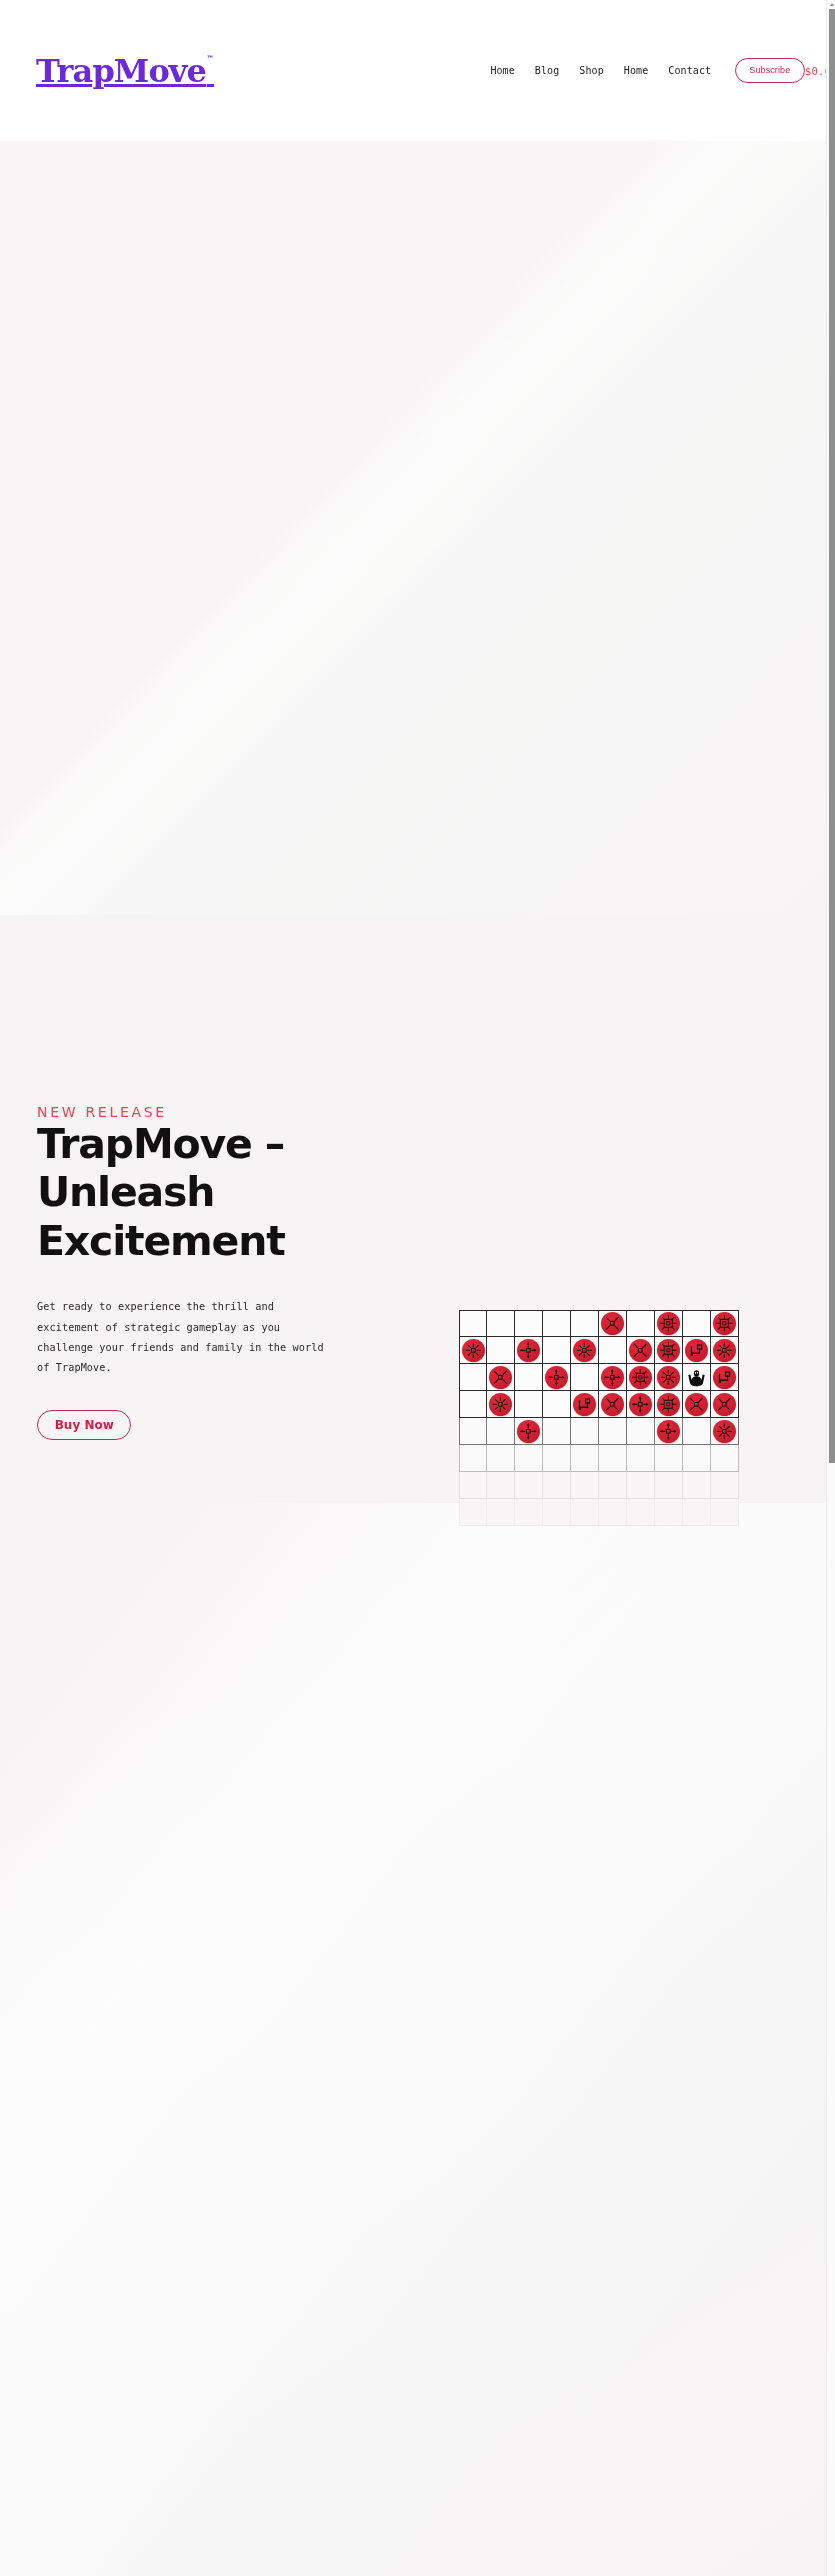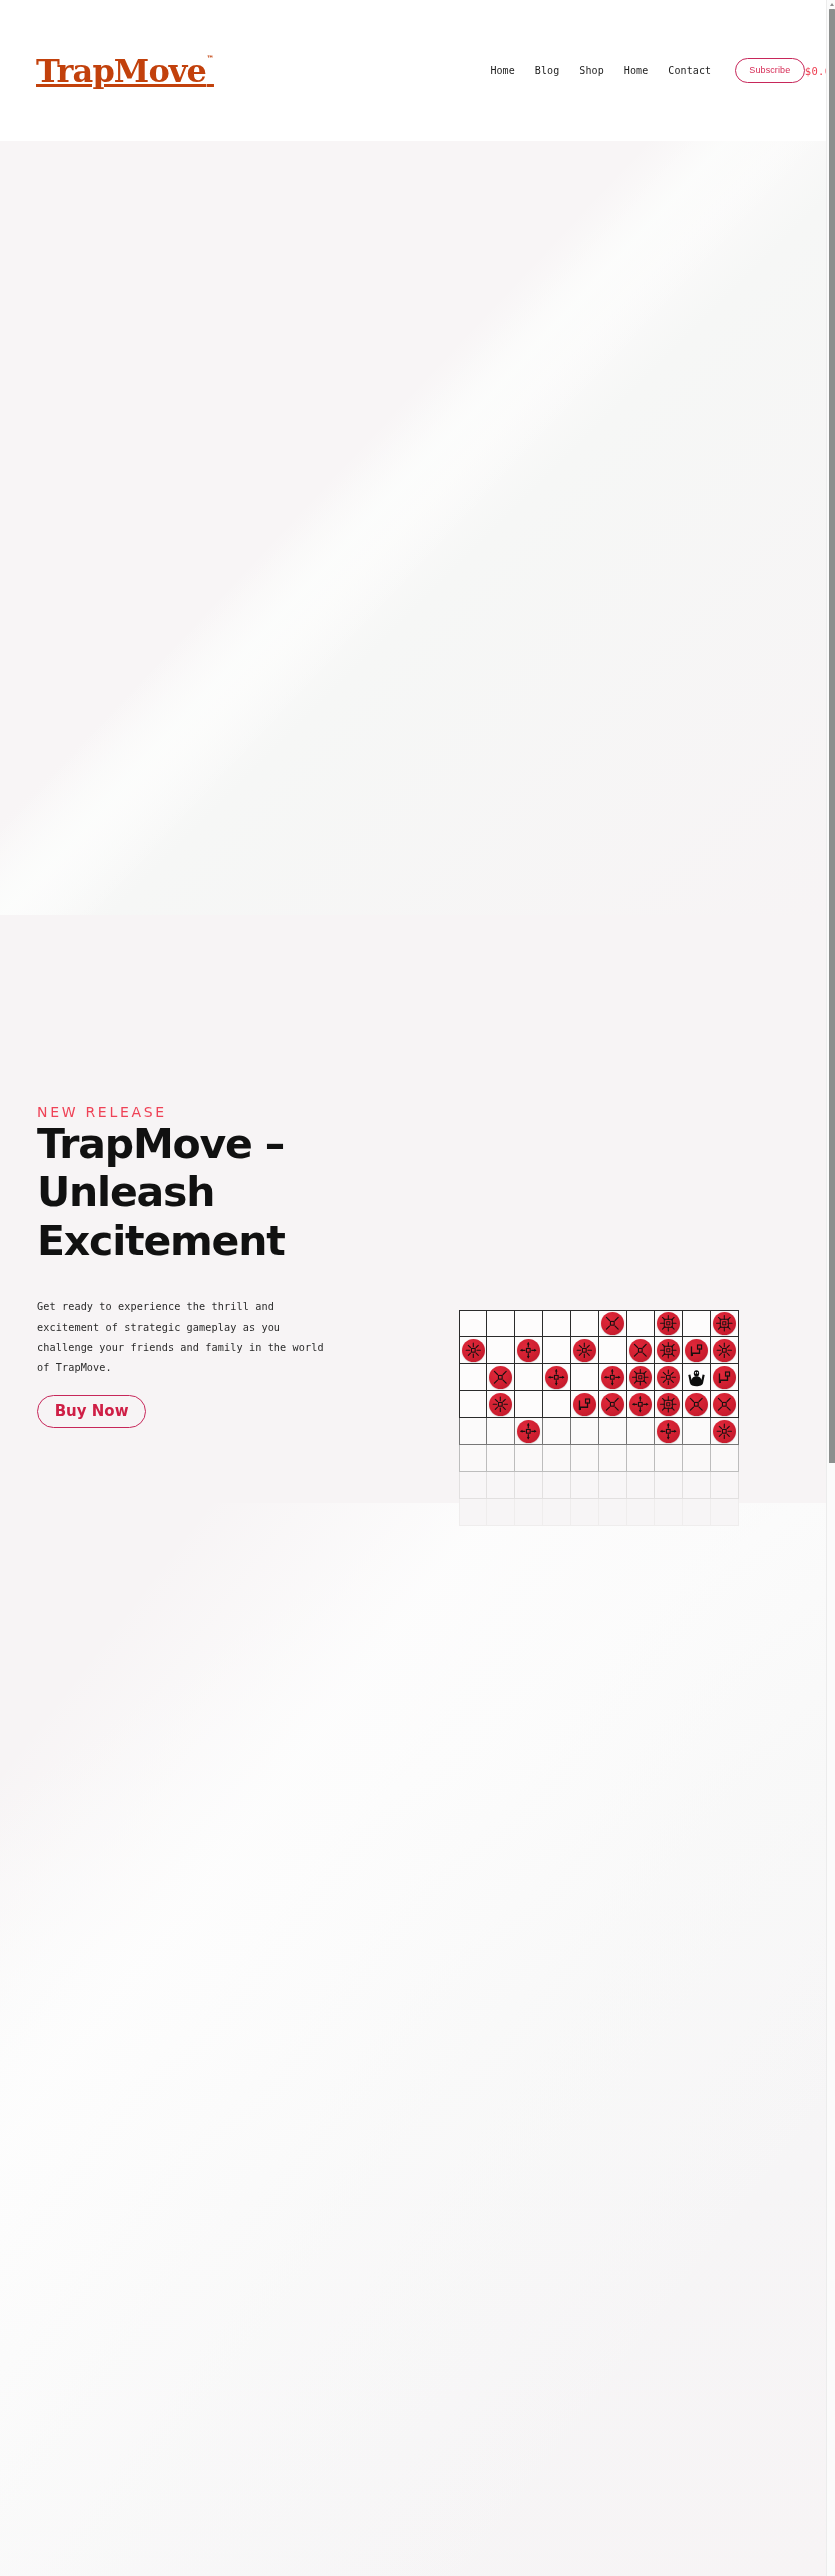--- a/index.html
+++ b/index.html
@@ -38,21 +38,21 @@
   }
   .header-inner{
     width:100%; height:100%;
     display:flex; align-items:center;
     padding:0 32px 0 36px;
   }
   .logo{
     font-family:"DejaVu Serif", serif;
     font-weight:700;
     font-size:32px;
-    color:#c2410c;
+    color:#6d28d9;
     letter-spacing:-0.9px;
     line-height:1;
     position:relative;
     white-space:nowrap;
   }
   .logo .tm{
     font-family:"DejaVu Sans", sans-serif;
     font-size:7.4px; font-weight:700;
     vertical-align:super;
     position:relative; top:-8.7px; left:0.6px;
@@ -120,32 +120,32 @@
     letter-spacing:-1.2px;
     margin-bottom:32px;
     max-width:291px;
   }
   .hero-sub{
     font-family:"DejaVu Sans Mono", monospace;
     font-size:10.2px;
     line-height:2.0;
     color:#2a2a2a;
     max-width:291px;
-    margin-bottom:16px;
+    margin-bottom:31px;
     letter-spacing:0.1px;
   }
   .buy-btn{
     display:inline-block;
     border:0.9px solid #c7275a;
     border-radius:25px;
     padding:8px 16.7px;
     color:#cf1f46;
     font-family:"DejaVu Sans", sans-serif;
     font-weight:700;
-    font-size:15px;
+    font-size:12px;
     background:transparent;
     cursor:pointer;
     line-height:1;
   }
 
   
   .board-wrap{
     position:absolute; left:459px; top:1169px;
     width:277px; height:291px;
   }

